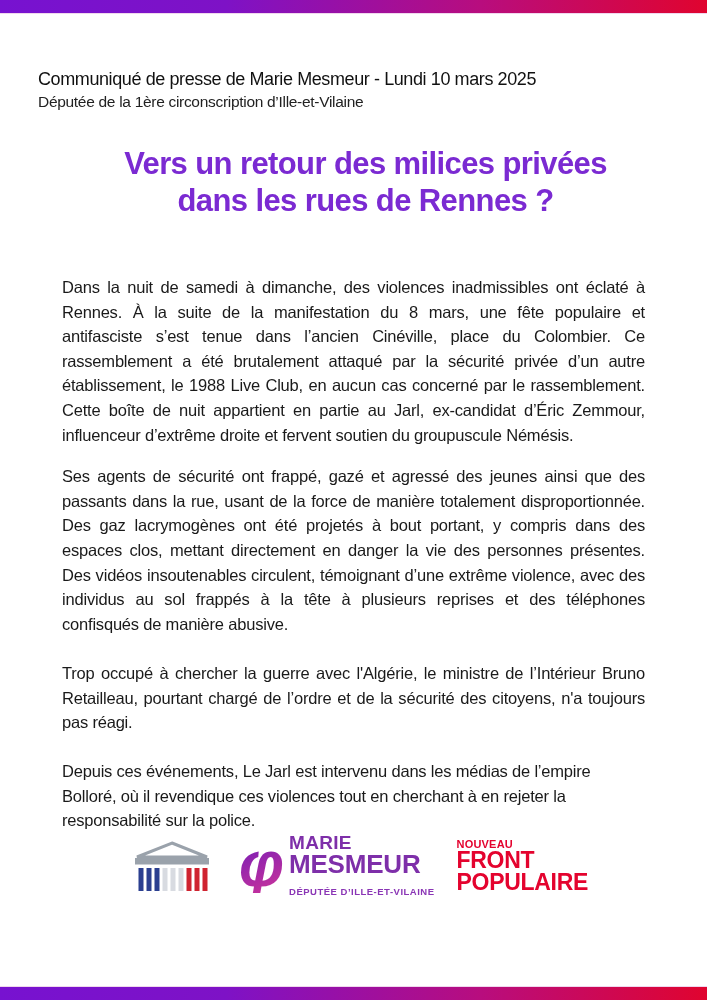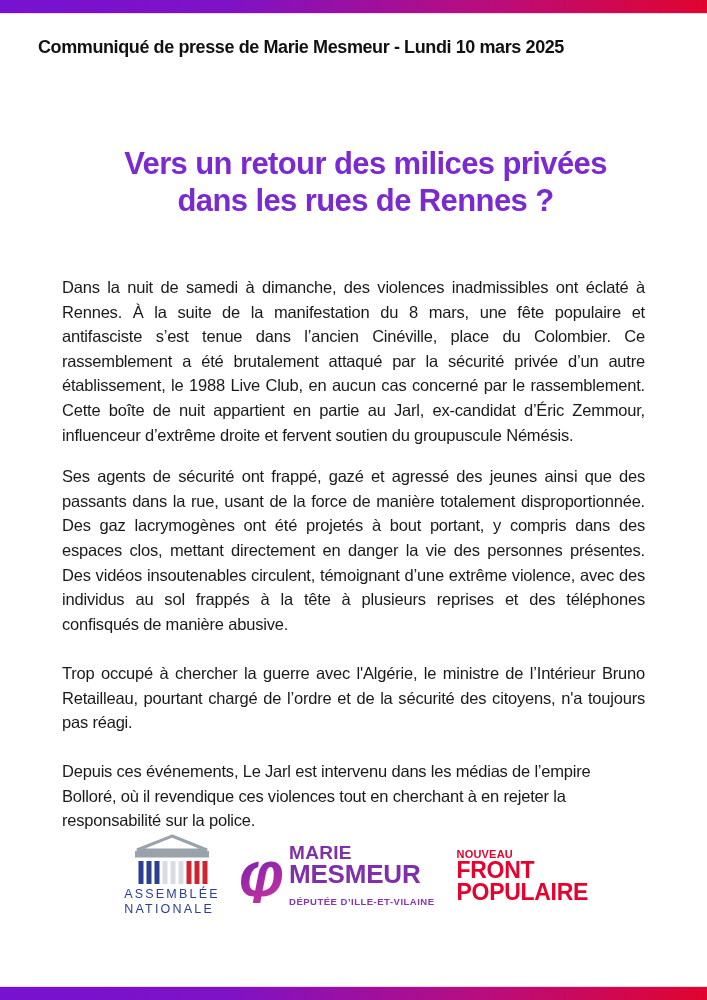--- a/index.html
+++ b/index.html
@@ -16,22 +16,22 @@
   .grad-bar{
     position:absolute;left:0;width:707px;height:13px;
     background:linear-gradient(90deg,#7712d0 0%,#7e12c6 32%,#b80d7e 68%,#e0042f 100%);
   }
   .grad-bar.top{top:0;border-bottom:1px solid #f0d7ee;}
   .grad-bar.bottom{bottom:0;border-top:1px solid #f0d7ee;}
 
   
   .header{position:absolute;top:36px;left:38px;right:38px;}
   .header-title{
-    font-size:18px;font-weight:bold;letter-spacing:-0.4px;
-    color:#111;line-height:23px;
+    font-size:18px;font-weight:normal;letter-spacing:-0.4px;
+    color:#111;line-height:23px;margin-top:32px;
   }
   .header-subtitle{
     font-size:15.5px;font-weight:normal;letter-spacing:-0.3px;
     color:#222;line-height:21px;
   }
 
   
   .main-title{
     position:absolute;top:133px;left:0;width:707px;
     text-align:center;
@@ -85,20 +85,21 @@
 </style>
 </head>
 <body>
 
 <div class="page">
 
   <div class="grad-bar top"></div>
 
   <div class="header">
     <div class="header-title">Communiqué de presse de Marie Mesmeur - Lundi 10 mars 2025</div>
+    <div class="header-subtitle">Députée de la 1ère circonscription d’Ille-et-Vilaine</div>
   </div>
 
   <h1 class="main-title">
     <span>Vers un retour des milices privées</span><br>
     <span>dans les rues de Rennes ?</span>
   </h1>
 
   <div class="body-text">
     <p class="no-justify-last">Dans la nuit de samedi à dimanche, des violences inadmissibles ont éclaté à Rennes. À la suite de la manifestation du 8 mars, une fête populaire et antifasciste s’est tenue dans l’ancien Cinéville, place du Colombier. Ce rassemblement a été brutalement attaqué par la sécurité privée d’un autre établissement, le 1988 Live Club, en aucun cas concerné par le rassemblement. Cette boîte de nuit appartient en partie au Jarl, ex-candidat d’Éric Zemmour, influenceur d’extrême droite et fervent soutien du groupuscule Némésis.</p>
     <p>Ses agents de sécurité ont frappé, gazé et agressé des jeunes ainsi que des passants dans la rue, usant de la force de manière totalement disproportionnée. Des gaz lacrymogènes ont été projetés à bout portant, y compris dans des espaces clos, mettant directement en danger la vie des personnes présentes. Des vidéos insoutenables circulent, témoignant d’une extrême violence, avec des individus au sol frappés à la tête à plusieurs reprises et des téléphones confisqués de manière abusive.</p>
@@ -115,24 +116,20 @@
         <rect x="4.5" y="27" width="5" height="23" fill="#2b3f90"></rect>
         <rect x="12.5" y="27" width="5" height="23" fill="#2b3f90"></rect>
         <rect x="20.5" y="27" width="5" height="23" fill="#2b3f90"></rect>
         <rect x="28.5" y="27" width="5" height="23" fill="#d8dbe1"></rect>
         <rect x="36.5" y="27" width="5" height="23" fill="#d8dbe1"></rect>
         <rect x="44.5" y="27" width="5" height="23" fill="#d8dbe1"></rect>
         <rect x="52.5" y="27" width="5" height="23" fill="#cf2330"></rect>
         <rect x="60.5" y="27" width="5" height="23" fill="#cf2330"></rect>
         <rect x="68.5" y="27" width="5" height="23" fill="#cf2330"></rect>
       </svg>
-      <div class="an-text">
-        <div>ASSEMBLÉE</div>
-        <div>NATIONALE</div>
-      </div>
     </div>
 
     <div class="mm-logo">
       <div class="mm-phi">φ</div>
       <div class="mm-text">
         <div class="mm-name1">MARIE</div>
         <div class="mm-name2">MESMEUR</div>
         <div class="mm-sub">DÉPUTÉE D’ILLE-ET-VILAINE</div>
       </div>
     </div>

